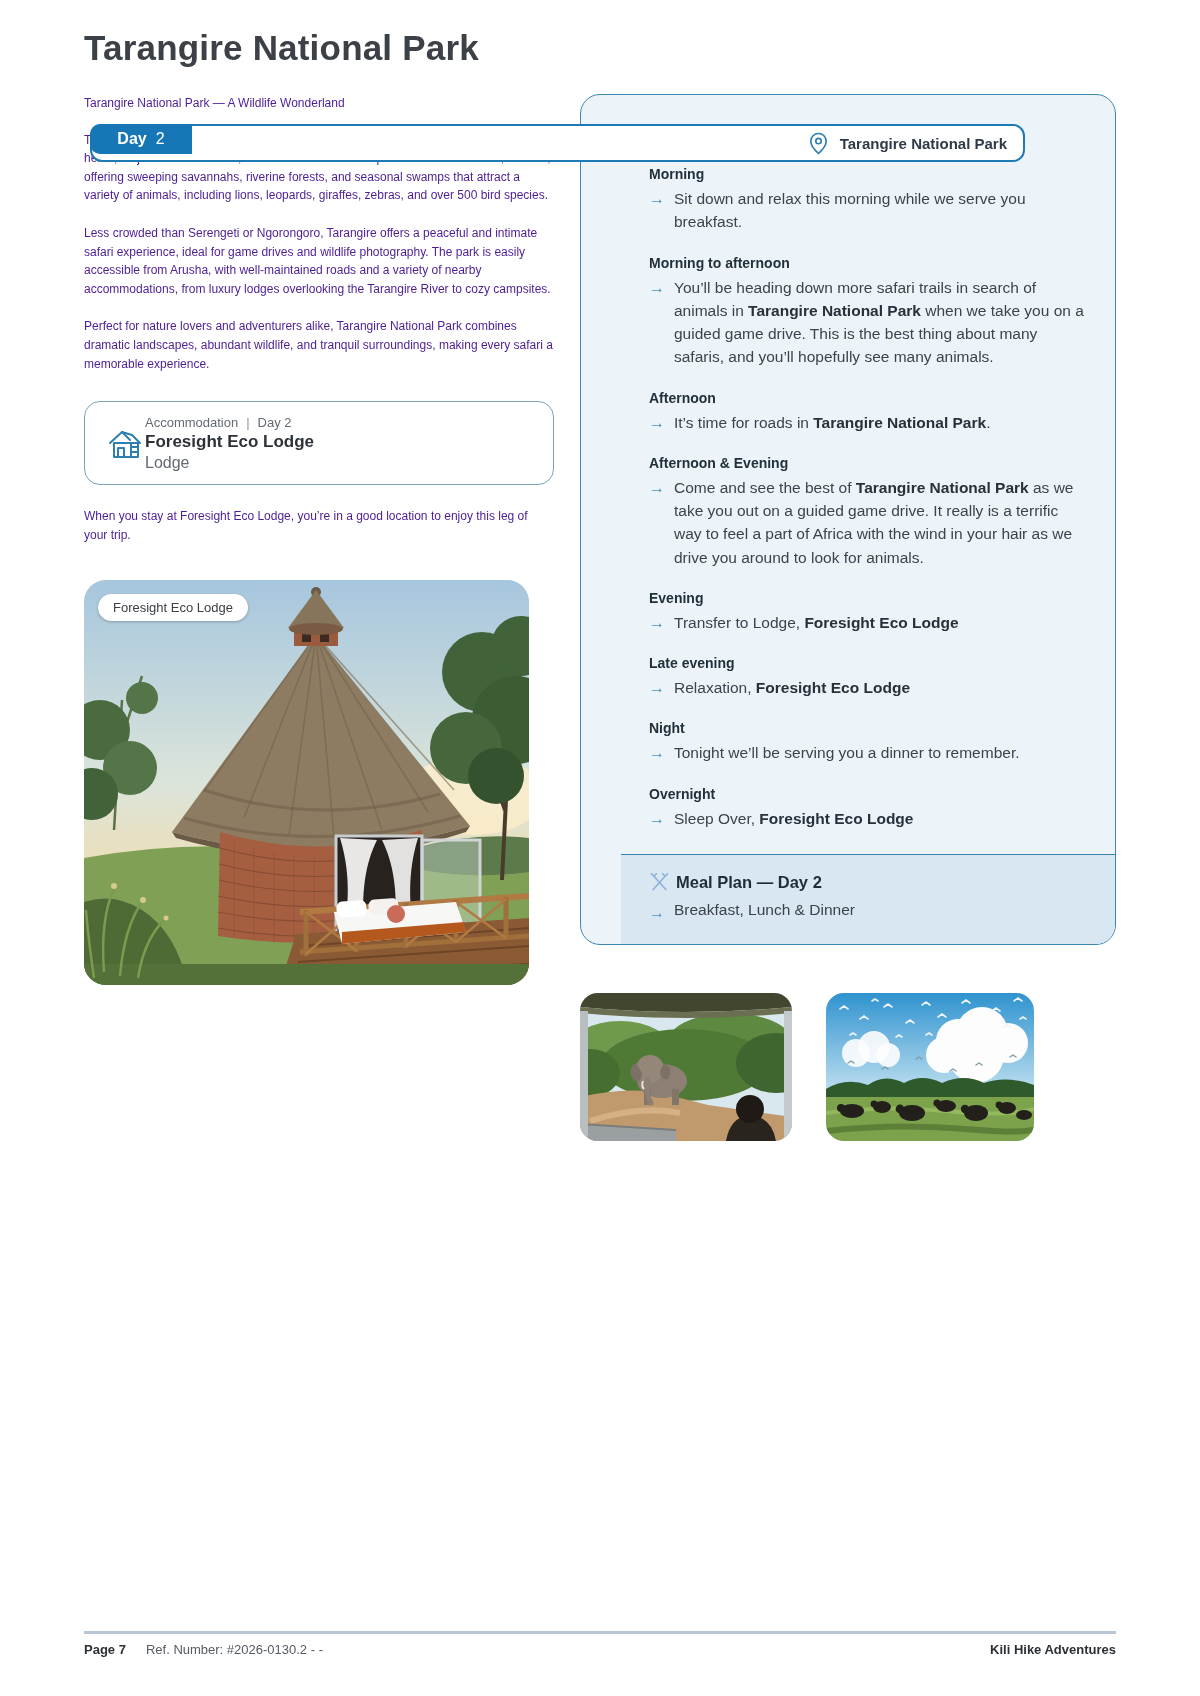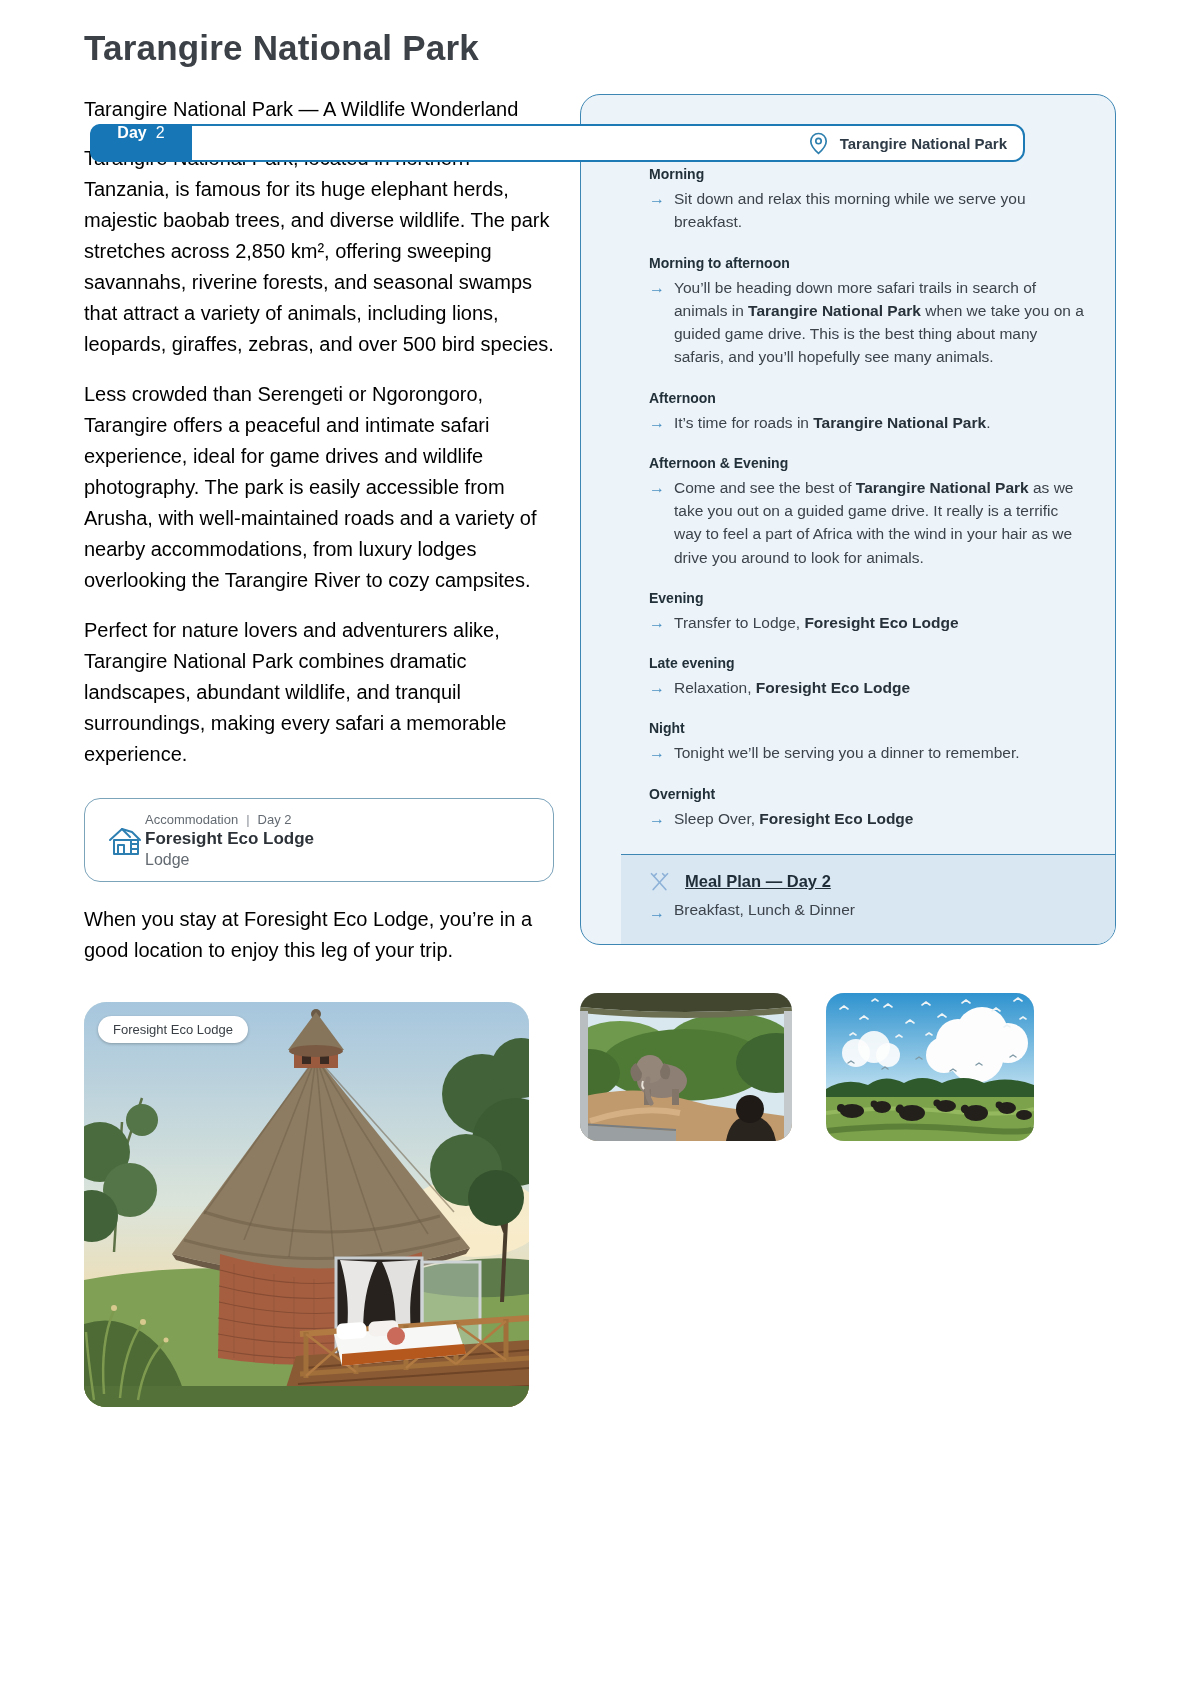--- a/index.html
+++ b/index.html
@@ -11,39 +11,39 @@
   .page { position:relative; width:1200px; height:1696px; background:#fff; }
 
   
   .day-header { position:absolute; top:96px; left:90px; width:935px; height:38px; }
   .header-pill {
     position:absolute; inset:0; border:2px solid #1d7ab5; border-radius:12px;
     display:flex; align-items:center; justify-content:flex-end; padding-right:16px; gap:9px;
     background:#fff;
   }
   .day-badge {
-    position:absolute; left:0; top:0; width:102px; height:38px; background:#1777b6;
-    border-radius:10px 0 0 10px; display:flex; justify-content:center;
+    position:absolute; left:0; top:0; width:102px; height:30px; background:#1777b6;
+    border-radius:10px 0 0 10px; display:flex; align-items:center; justify-content:center;
     gap:9px; color:#fff; z-index:2;
   }
   .day-badge .lbl { font-weight:700; font-size:16px; }
   .day-badge .num { font-weight:400; font-size:16px; }
   .loc-text { font-weight:700; font-size:15px; color:#2e3b47; }
 
   
   h1.page-title {
     margin:28px 0 0 84px; font-size:35px; font-weight:700; color:#3c4147; letter-spacing:.2px;
   }
 
   
   .columns { display:flex; gap:26px; margin:26px 84px 0 84px; align-items:flex-start; }
   .left-col { width:470px; flex:none; }
   .right-col { width:536px; flex:none; }
 
-  .left-col p { font-size:20px; line-height:1.55; color:#000000; }
+  .left-col p { font-size:12px; line-height:1.55; color:#4c1d95; }
   .subtitle { margin-bottom:18px; }
   .body-para { margin-bottom:19px; }
 
   
   .accom-card {
     margin-top:28px; border:1.5px solid #7ba3ba; border-radius:16px;
     padding:13px 18px 12px 20px; display:flex; align-items:center; background:#fff;
   }
   .accom-info { display:flex; flex-direction:column; gap:2px; }
   .accom-meta { font-size:13px; color:#636a71; }
@@ -72,21 +72,21 @@
   .activities-title { font-size:21px; color:#1f2d38; font-weight:400; }
   .activities-title b { font-weight:800; }
   .activity-section { margin-top:21px; }
   .activity-time { font-size:14px; font-weight:700; color:#22303a; margin-bottom:5px; }
   .activity-entry { display:flex; gap:9px; }
   .arrow { color:#4a90c2; font-size:16px; line-height:1.45; flex:none; }
   .activity-text { font-size:15.5px; line-height:1.5; color:#3c434b; }
   .activity-text strong { color:#27313a; }
 
   .meal-plan { border-top:1.5px solid #3d86b4; background:#d9e7f3; padding:17px 28px 20px 28px; }
-  .meal-title-row { display:flex; gap:15px; font-size:16.5px; font-weight:700; color:#1f2d38;text-decoration:underline; }
+  .meal-title-row { display:flex; align-items:center; gap:6px; font-size:16.5px; font-weight:700; color:#1f2d38; }
   .meal-value-row { display:flex; gap:9px; margin-top:8px; }
   .meal-value { font-size:15.5px; color:#3c434b; }
 
   
   .thumbs { display:flex; gap:34px; margin-top:48px; }
   .thumb { border-radius:18px; overflow:hidden; flex:none; background:#ddd; }
   .thumb svg { display:block; }
   .thumb.elephant { width:212px; height:148px; }
   .thumb.buffalo { width:208px; height:148px; }
 
@@ -425,13 +425,18 @@
               <ellipse cx="181" cy="115" rx="9" ry="6"></ellipse>
                 <circle cx="173" cy="112" r="3.4"></circle>
               <ellipse cx="198" cy="122" rx="8" ry="5"></ellipse>
             </g>
           </svg>
         </div>
       </div>
     </aside>
   </div>
 
+  <footer>
+    <span class="page-no">Page 7</span>
+    <span class="ref">Ref. Number: #2026-0130.2 - -</span>
+    <span class="brand">Kili Hike Adventures</span>
+  </footer>
 </div>
 
 </body></html>

